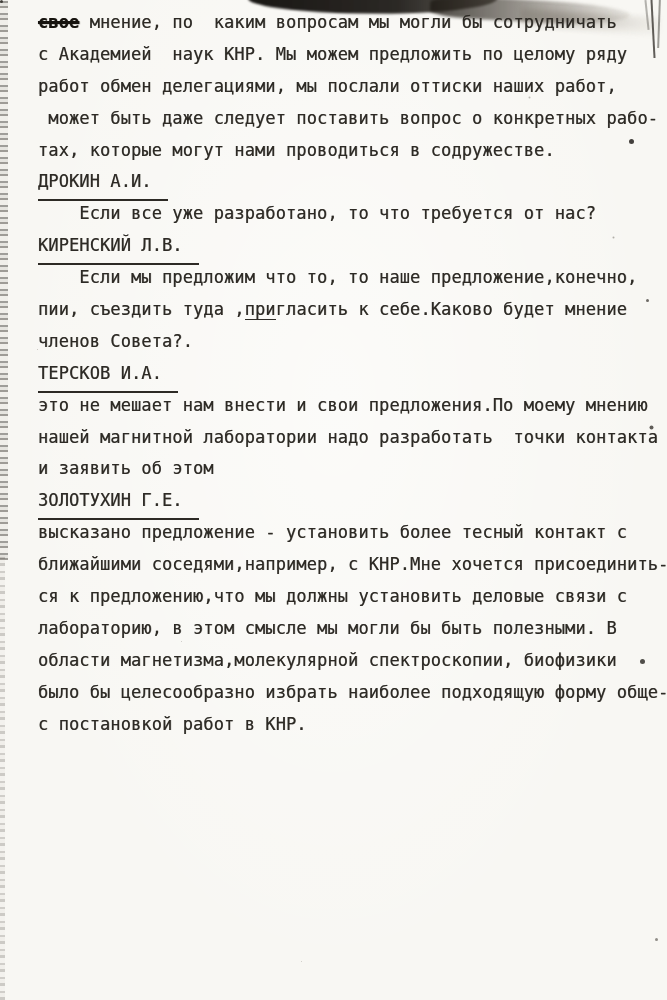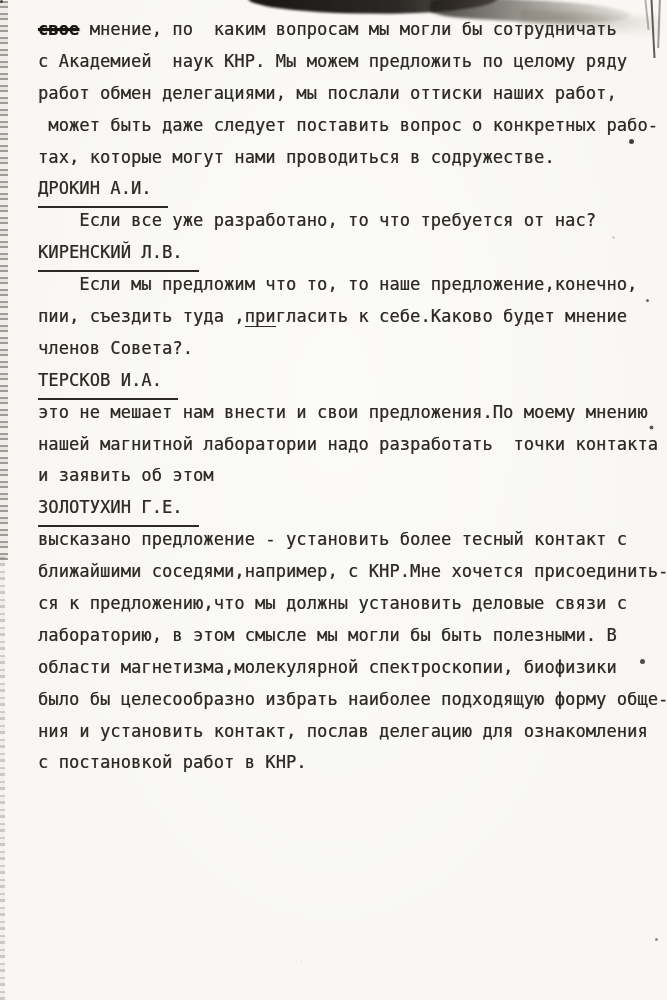--- a/index.html
+++ b/index.html
@@ -78,21 +78,21 @@
       612px 236px 0 -0.5px rgba(70,64,56,0.4),
       528px 96px 0 -0.5px rgba(80,74,64,0.35),
       180px 640px 0 -1px rgba(80,74,64,0.3),
       88px 58px 0 -1px rgba(70,64,56,0.4),
       418px 566px 0 -1px rgba(80,74,64,0.3),
       300px 960px 0 -1px rgba(90,84,74,0.3),
       36px 348px 0 -1px rgba(80,74,64,0.35);
   }
   
   .doc-text{
-    position:absolute;left:38px;top:14px;width:625px;
+    position:absolute;left:38px;top:7px;width:625px;
     font-size:17px;
     color:var(--ink);
     text-shadow:0.4px 0.4px 0 rgba(45,42,36,0.45), -0.2px 0 0 rgba(45,42,36,0.25);
     letter-spacing:0.1px;
   }
   .line{
     height:31.9px;
     line-height:31.9px;
     white-space:pre;
   }
@@ -143,16 +143,15 @@
       <div class="line"><span class="seg normal">это не мешает нам внести и свои предложения.По моему мнению</span></div>
       <div class="line"><span class="seg normal">нашей магнитной лаборатории надо разработать  точки контакта</span></div>
       <div class="line"><span class="seg normal">и заявить об этом</span></div>
       <div class="line heading"><span class="seg normal">ЗОЛОТУХИН Г.Е.</span></div>
       <div class="line"><span class="seg normal">высказано предложение - установить более тесный контакт с</span></div>
       <div class="line"><span class="seg normal">ближайшими соседями,например, с КНР.Мне хочется присоединить-</span></div>
       <div class="line"><span class="seg normal">ся к предложению,что мы должны установить деловые связи с</span></div>
       <div class="line"><span class="seg normal">лабораторию, в этом смысле мы могли бы быть полезными. В</span></div>
       <div class="line"><span class="seg normal">области магнетизма,молекулярной спектроскопии, биофизики</span></div>
       <div class="line"><span class="seg normal">было бы целесообразно избрать наиболее подходящую форму обще-</span></div>
-      <div class="line"><span class="seg normal">ния и установить контакт, послав делегацию для ознакомления</span></div>
       <div class="line"><span class="seg normal">с постановкой работ в КНР.</span></div>
     </div>
 </div>
 
 </body></html>

